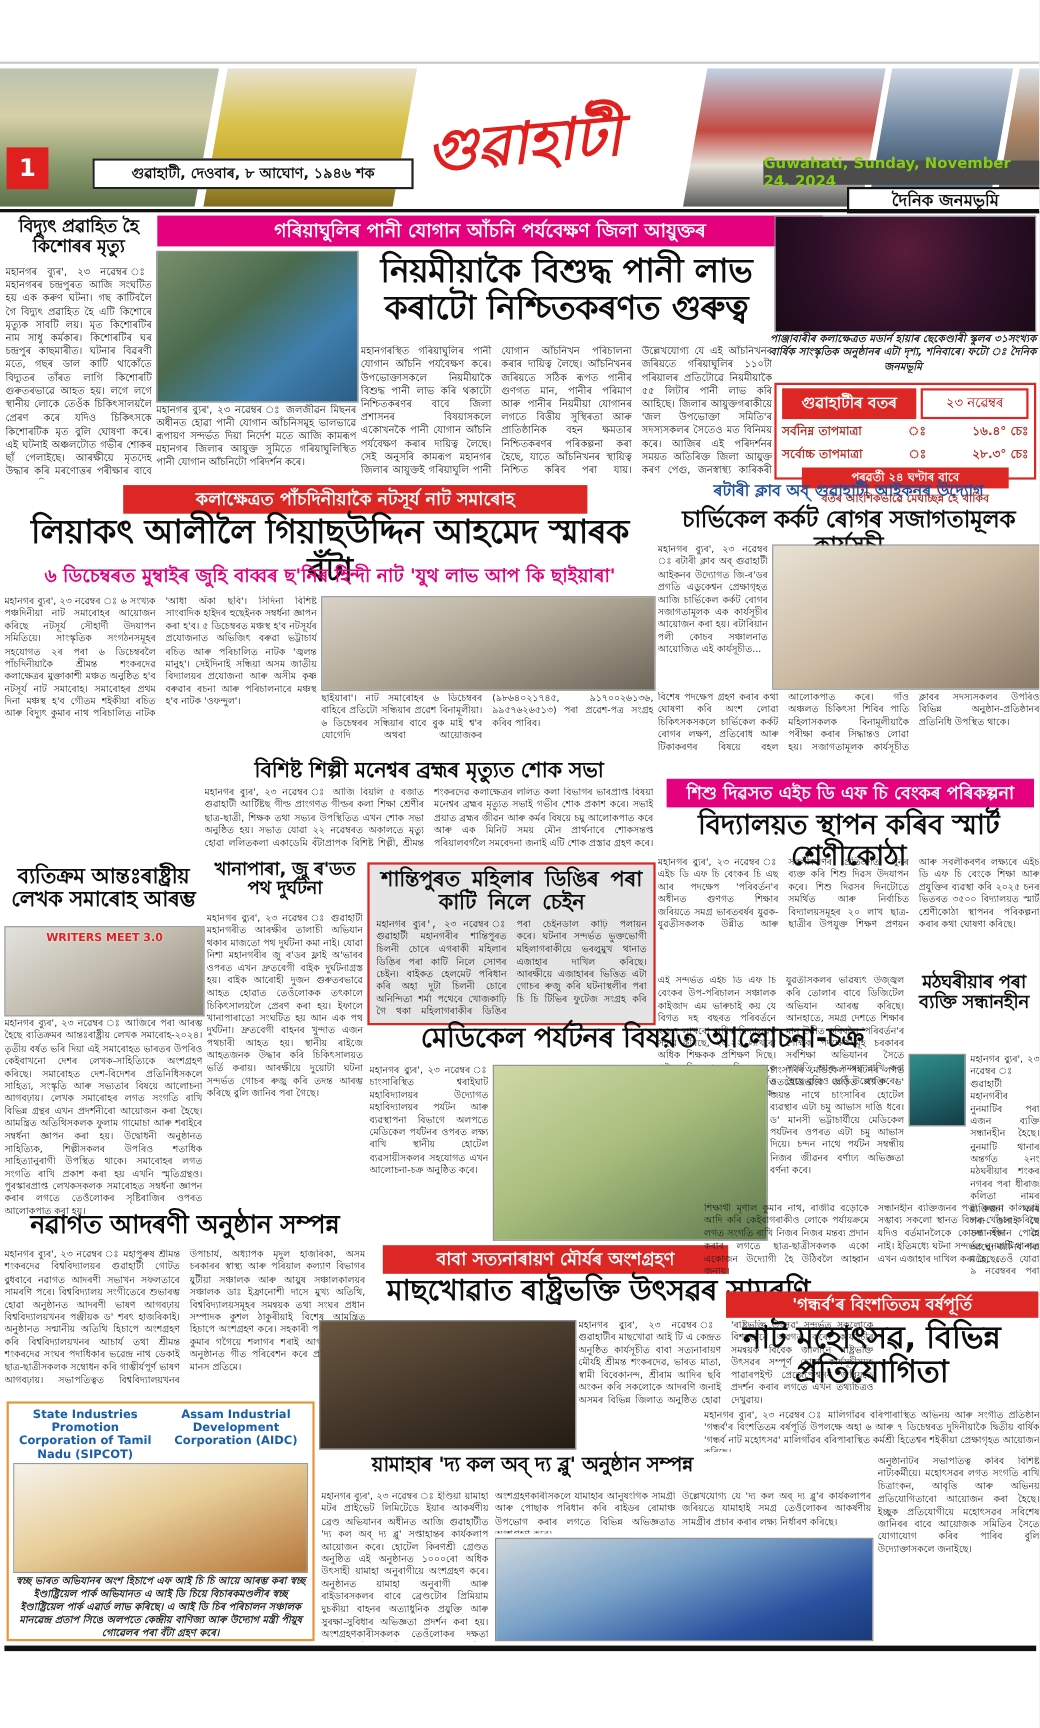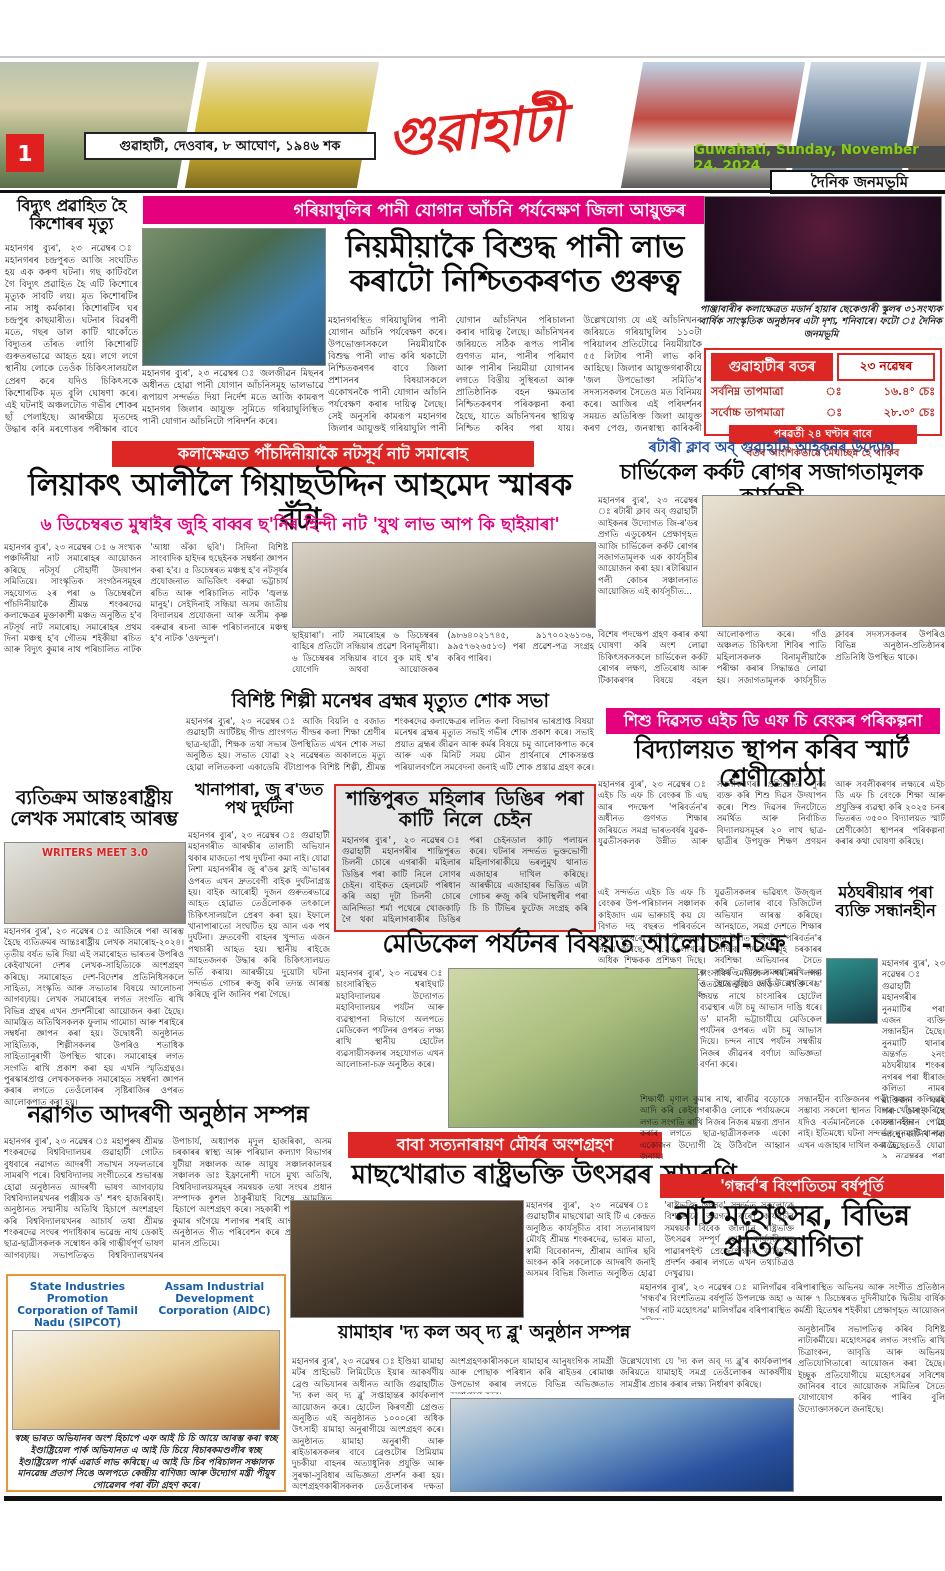--- a/index.html
+++ b/index.html
@@ -24,21 +24,21 @@
   .slant{transform:skewX(-10deg);}
   .masthead-txt{font-weight:bold;font-style:italic;color:#e01f1f;transform:rotate(-5deg);white-space:nowrap;}
   .pgnum{background:#e01f1f;color:#fff;font-weight:bold;display:flex;align-items:center;justify-content:center;}
   .datebox{background:#fff;border:2px solid #222;display:flex;align-items:center;justify-content:center;font-weight:bold;}
   .endate{background:#4c4c4c;color:#84cc16;font-weight:bold;display:flex;align-items:center;justify-content:center;}
   .paperbox{background:#fff;border:2px solid #111;display:flex;align-items:center;justify-content:center;font-weight:bold;}
   
   .weather{border:2px solid #dd2725;background:#fff;padding:3px 5px;box-sizing:border-box;}
   .w-head{display:flex;align-items:stretch;gap:4px;}
   .w-title{background:#dd2725;color:#fff;font-weight:bold;font-size:14px;flex:1.3;display:flex;align-items:center;justify-content:center;padding:2px 0;}
-  .w-date{border:2px solid #dd2725;color:#b00;font-weight:bold;font-size:12px;flex:1;display:flex;align-items:center;justify-content:center;}
+  .w-date{border:2px solid #dd2725;color:#b00;font-weight:normal;font-size:12px;flex:1;display:flex;align-items:center;justify-content:center;}
   .w-row{display:flex;justify-content:space-between;color:#b3322a;font-size:11px;font-weight:bold;margin-top:2px;}
   .w-strip{background:#dd2725;color:#fff;font-weight:bold;font-size:10.5px;text-align:center;margin:2px 18px 0 18px;padding:1px 0;}
   .w-fore{color:#b3322a;font-size:10px;font-weight:bold;text-align:center;margin-top:1px;}
   
   .ph-temple{background:linear-gradient(180deg,#b9c4b0 0%,#d8cfa8 35%,#8a9b6e 70%,#5d6f4a 100%);}
   .ph-gate{background:linear-gradient(180deg,#e8e2d2 0%,#d9c34a 40%,#c8a92f 70%,#7e6a20 100%);}
   .ph-station{background:linear-gradient(180deg,#bfd3e6 0%,#c24a42 45%,#e8e3da 70%,#5a5a5a 100%);}
   .ph-bridge{background:linear-gradient(180deg,#cfd8e2 0%,#6f86a0 45%,#41566d 75%,#8fa3b5 100%);}
   .ph-street{background:linear-gradient(180deg,#d8e2ea 0%,#b48a6a 40%,#7a6a5a 75%,#4a443e 100%);}
   .ph-water{background:linear-gradient(140deg,#7a8f6a 0%,#4a6b4f 40%,#3f7fae 70%,#2b5e86 100%);}
@@ -68,29 +68,29 @@
   <div class="mast abs" style="left:0;top:62px;width:945px;height:126px;background:#ffffff;">
     <div class="ph slant ph-temple" style="left:-12px;width:200px;"></div>
     <div class="ph slant ph-gate" style="left:196px;width:172px;"></div>
     <div class="ph slant ph-station" style="left:632px;width:162px;"></div>
     <div class="ph slant ph-bridge" style="left:800px;width:110px;"></div>
     <div class="ph slant ph-street" style="left:916px;width:40px;"></div>
     <div class="abs masthead-txt" style="left:388px;top:28px;font-size:52px;">গুৱাহাটী</div>
   </div>
 
   <div class="pgnum abs" style="left:6px;top:134px;width:38px;height:38px;font-size:22px;">1</div>
-  <div class="datebox abs" style="left:84px;top:132px;width:288px;height:24px;font-size:13px;">গুৱাহাটী, দেওবাৰ, ৮ আঘোণ, ১৯৪৬ শক</div>
+  <div class="datebox abs" style="left:84px;top:144px;width:288px;height:24px;font-size:13px;">গুৱাহাটী, দেওবাৰ, ৮ আঘোণ, ১৯৪৬ শক</div>
   <div class="endate abs" style="left:694px;top:146px;width:251px;height:22px;font-size:13.5px;">Guwahati, Sunday, November 24, 2024</div>
   <div class="paperbox abs" style="left:770px;top:170px;width:175px;height:20px;font-size:15px;">দৈনিক জনমভূমি</div>
   <div class="rule abs" style="left:0;top:190px;width:945px;height:3px;"></div>
 
   <div class="headline abs" style="left:5px;top:197px;width:133px;height:42px;font-size:16px;">বিদ্যুৎ প্ৰৱাহিত হৈ কিশোৰৰ মৃত্যু</div>
   <div class="body-text abs" style="left:5px;top:242px;width:133px;height:194px;">মহানগৰ ব্যুৰ', ২৩ নৱেম্বৰ ঃ মহানগৰৰ চন্দ্ৰপুৰত আজি সংঘটিত হয় এক কৰুণ ঘটনা। গছ কাটিবলৈ গৈ বিদ্যুৎ প্ৰৱাহিত হৈ এটি কিশোৰে মৃত্যুক সাবটি লয়। মৃত কিশোৰটিৰ নাম সাধু কৰ্মকাৰ। কিশোৰটিৰ ঘৰ চন্দ্ৰপুৰ কাছমাৰীত। ঘটনাৰ বিৱৰণী মতে, গছৰ ডাল কাটি থাকোঁতে বিদ্যুতৰ তাঁৰত লাগি কিশোৰটি গুৰুতৰভাৱে আহত হয়। লগে লগে স্থানীয় লোকে তেওঁক চিকিৎসালয়লৈ প্ৰেৰণ কৰে যদিও চিকিৎসকে কিশোৰটিক মৃত বুলি ঘোষণা কৰে। এই ঘটনাই অঞ্চলটোত গভীৰ শোকৰ ছাঁ পেলাইছে। আৰক্ষীয়ে মৃতদেহ উদ্ধাৰ কৰি মৰণোত্তৰ পৰীক্ষাৰ বাবে প্ৰেৰণ কৰিছে।</div>
 
-  <div class="kicker-pink abs" style="left:143px;top:196px;width:605px;height:28px;font-size:17px;padding-left:44px;">গৰিয়াঘুলিৰ পানী যোগান আঁচনি পৰ্যবেক্ষণ জিলা আয়ুক্তৰ</div>
+  <div class="kicker-pink abs" style="left:143px;top:196px;width:605px;height:28px;font-size:17px;">গৰিয়াঘুলিৰ পানী যোগান আঁচনি পৰ্যবেক্ষণ জিলা আয়ুক্তৰ</div>
   <div class="photo ph-water" style="left:142px;top:228px;width:182px;height:136px;"></div>
   <div class="headline abs" style="left:328px;top:230px;width:374px;height:82px;font-size:30px;">নিয়মীয়াকৈ বিশুদ্ধ পানী লাভ কৰাটো নিশ্চিতকৰণত গুৰুত্ব</div>
   <div class="body-text cols-3 abs" style="left:328px;top:314px;width:374px;height:122px;">মহানগৰস্থিত গৰিয়াঘুলিৰ পানী যোগান আঁচনি পৰ্যবেক্ষণ কৰে। উপভোক্তাসকলে নিয়মীয়াকৈ বিশুদ্ধ পানী লাভ কৰি থকাটো নিশ্চিতকৰণৰ বাবে জিলা প্ৰশাসনৰ বিষয়াসকলে একোখনকৈ পানী যোগান আঁচনি পৰ্যবেক্ষণ কৰাৰ দায়িত্ব লৈছে। সেই অনুসৰি কামৰূপ মহানগৰ জিলাৰ আয়ুক্তই গৰিয়াঘুলি পানী যোগান আঁচনিখন পৰিচালনা কৰাৰ দায়িত্ব লৈছে। আঁচনিখনৰ জৰিয়তে সঠিক ৰূপত পানীৰ গুণগত মান, পানীৰ পৰিমাণ আৰু পানীৰ নিয়মীয়া যোগানৰ লগতে বিত্তীয় সুস্থিৰতা আৰু প্ৰাতিষ্ঠানিক বহন ক্ষমতাৰ নিশ্চিতকৰণৰ পৰিকল্পনা কৰা হৈছে, যাতে আঁচনিখনৰ স্থায়িত্ব নিশ্চিত কৰিব পৰা যায়। উল্লেখযোগ্য যে এই আঁচনিখনৰ জৰিয়তে গৰিয়াঘুলিৰ ১১০টা পৰিয়ালৰ প্ৰতিটোৱে নিয়মীয়াকৈ ৫৫ লিটাৰ পানী লাভ কৰি আহিছে। জিলাৰ আয়ুক্তগৰাকীয়ে 'জল উপভোক্তা সমিতি'ৰ সদস্যসকলৰ সৈতেও মত বিনিময় কৰে। আজিৰ এই পৰিদৰ্শনৰ সময়ত অতিৰিক্ত জিলা আয়ুক্ত কৰণ পেগু, জনস্বাস্থ্য কাৰিকৰী বিভাগৰ সহকাৰী কাৰ্যবাহী অভিযন্তা সমীৰণ দাস, শাখা বিষয়া ইনজামামুল ইছলাম, জিলা সমন্বয়ক আকাংক্ষা বেজবৰুৱা, সীমনা কাইমাল, স্বীপেন কলিতা, জল উপভোক্তা কমিটীৰ সভাপতি দিপালী ফাংচো, সচিব সন্ধ্যা বে' আৰু জলমিত্ৰ খৰ্গেশ্বৰ দৈমাৰী উপস্থিত থাকে।</div>
   <div class="body-text abs" style="left:142px;top:367px;width:182px;height:69px;">মহানগৰ ব্যুৰ', ২৩ নৱেম্বৰ ঃ জলজীৱন মিছনৰ অধীনত হোৱা পানী যোগান আঁচনিসমূহ ভালভাৱে ৰূপায়ণ সন্দৰ্ভত দিয়া নিৰ্দেশ মতে আজি কামৰূপ মহানগৰ জিলাৰ আয়ুক্ত সুমিতে গৰিয়াঘুলিস্থিত পানী যোগান আঁচনিটো পৰিদৰ্শন কৰে।</div>
 
   <div class="photo ph-dance" style="left:704px;top:196px;width:236px;height:104px;"></div>
   <div class="caption abs" style="left:698px;top:303px;width:246px;height:44px;">পাঞ্জাবাৰীৰ কলাক্ষেত্ৰত মডাৰ্ন হায়াৰ ছেকেণ্ডাৰী স্কুলৰ ৩১সংখ্যক বাৰ্ষিক সাংস্কৃতিক অনুষ্ঠানৰ এটা দৃশ্য, শনিবাৰে। ফটো ঃ দৈনিক জনমভূমি</div>
 
   <div class="weather abs" style="left:704px;top:348px;width:238px;height:88px;">
     <div class="w-head">

